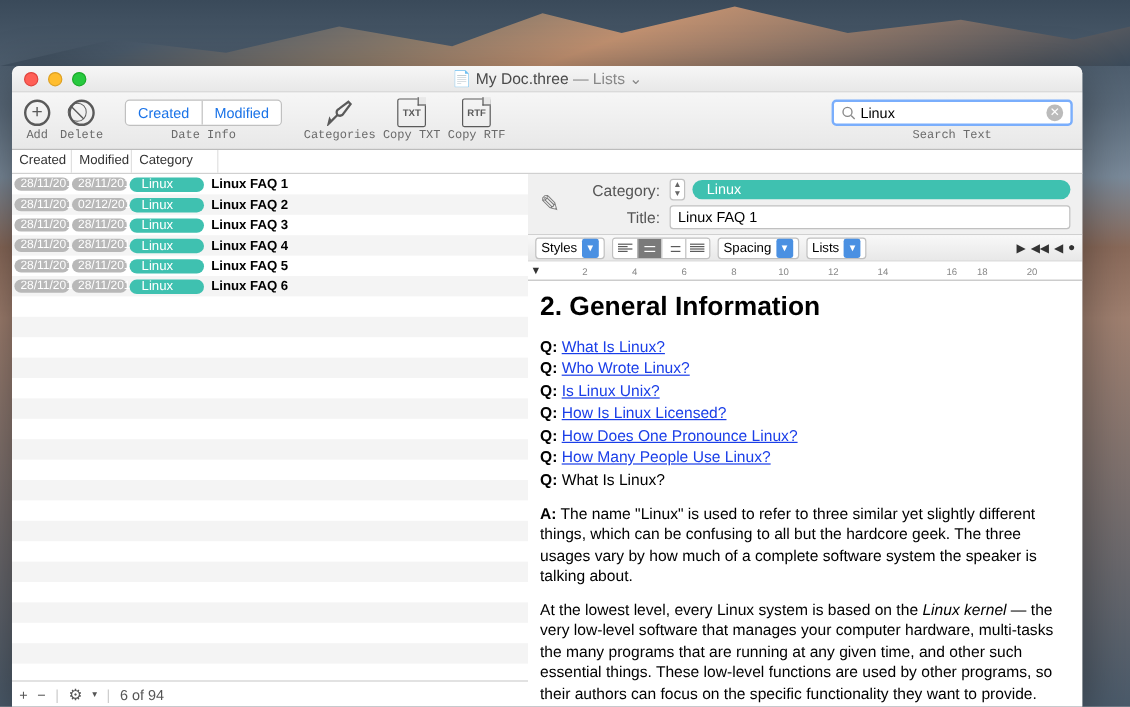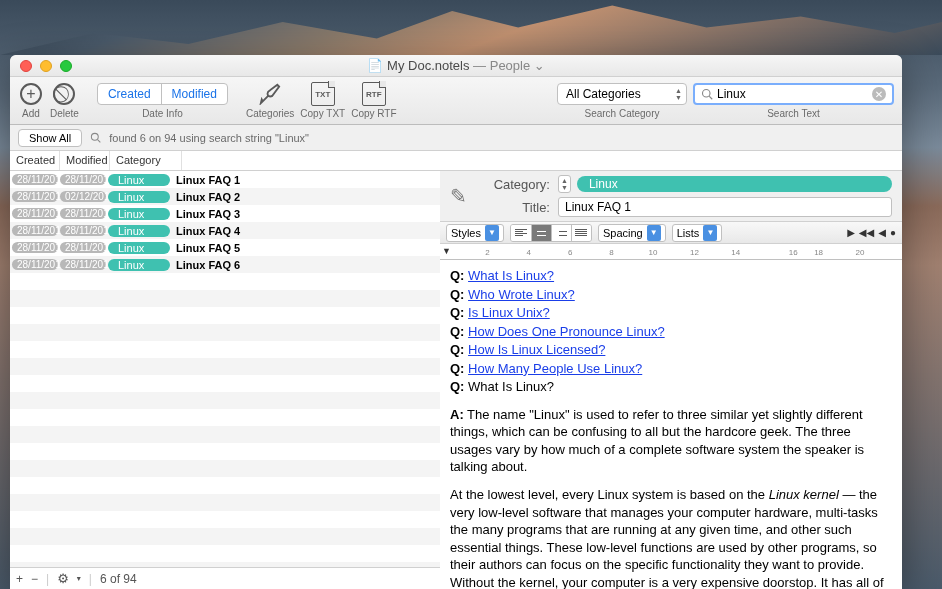--- a/index.html
+++ b/index.html
@@ -10,21 +10,21 @@
 .traffic { display: flex; gap: 8px; padding-left: 10px; }
 .dot { width: 12px; height: 12px; border-radius: 50%; }
 .dot.r { background: #ff5f56; border: .5px solid #e0443e; }
 .dot.y { background: #ffbd2e; border: .5px solid #dea123; }
 .dot.g { background: #27c93f; border: .5px solid #1aab29; }
 .title-text { position: absolute; left: 0; right: 0; text-align: center; font-size: 13px; color: #4a4a4a; pointer-events: none; }
 .title-text .edited { color: #888; }
 .toolbar { height: 48px; background: linear-gradient(#f6f6f6,#e8e8e8); border-bottom: 1px solid #bcbcbc; display: flex; align-items: flex-start; padding: 4px 8px 0; gap: 6px; }
 .tbcol { display: flex; flex-direction: column; align-items: center; }
 .tbtop { height: 26px; display: flex; align-items: center; }
-.tblabel { font-size: 10px; color: #6a6a6a; margin-top: 1px; }
+.tblabel { font-size: 10px; color: #6a6a6a; margin-top: 1px; font-family: Liberation Mono, monospace; }
 .iconbtn { width: 26px; height: 26px; display: flex; align-items: center; justify-content: center; color: #5a5a5a; }
 .circle-icon { width: 22px; height: 22px; border: 2px solid #5a5a5a; border-radius: 50%; display: flex; align-items: center; justify-content: center; font-size: 16px; line-height: 1; }
 .seg { background: #fff; border: 1px solid #c0c0c0; border-radius: 4px; height: 22px; display: flex; overflow: hidden; }
 .seg button { border: none; background: transparent; padding: 0 10px; font-size: 12px; color: #1a73e8; cursor: pointer; }
 .seg button + button { border-left: 1px solid #c0c0c0; }
 .brush-icon svg { width: 22px; height: 22px; }
 .doc-icon { width: 24px; height: 24px; border: 1.5px solid #5a5a5a; border-radius: 2px; display: flex; align-items: center; justify-content: center; font-size: 8px; font-weight: bold; position: relative; }
 .doc-icon::before { content: ""; position: absolute; top: -2px; right: -1px; width: 6px; height: 6px; background: #e8e8e8; border-left: 1.5px solid #5a5a5a; border-bottom: 1.5px solid #5a5a5a; }
 .toolbar-spacer { flex: 1; }
 .select { height: 22px; border: 1px solid #c0c0c0; border-radius: 4px; background: #fff; font-size: 12px; padding: 0 20px 0 8px; position: relative; display: flex; align-items: center; min-width: 130px; }
@@ -90,22 +90,22 @@
 <div class="window">
 
   <div class="titlebar">
     <div class="traffic">
       <div class="dot r"></div>
       <div class="dot y"></div>
       <div class="dot g"></div>
     </div>
     <div class="title-text">
       <span>📄</span>
-      <span>My Doc.notels</span>
-      <span class="edited">— People</span>
+      <span>My Doc.three</span>
+      <span class="edited">— Lists</span>
       <span class="edited">⌄</span>
     </div>
   </div>
 
   <div class="toolbar">
     <div class="tbcol">
       <div class="tbtop iconbtn">
           <div class="circle-icon">+</div>
         </div>
       <div class="tblabel">Add</div>
@@ -141,55 +141,35 @@
         </div>
       <div class="tblabel">Copy TXT</div>
     </div>
     <div class="tbcol">
       <div class="tbtop iconbtn">
           <div class="doc-icon">RTF</div>
         </div>
       <div class="tblabel">Copy RTF</div>
     </div>
     <div class="toolbar-spacer"></div>
-    <div class="tbcol">
-      <div class="tbtop">
-          <div class="select">
-        <span>All Categories</span>
-        <div class="stepper">
-              <span>▲</span>
-              <span>▼</span>
-            </div>
-      </div>
-        </div>
-      <div class="tblabel">Search Category</div>
-    </div>
     <div class="tbcol">
       <div class="tbtop">
           <div class="searchbox focus">
         <svg class="mag" viewBox="0 0 16 16">
               <circle cx="7" cy="7" r="5" fill="none" stroke="currentColor" stroke-width="1.5"></circle>
               <line x1="11" y1="11" x2="15" y2="15" stroke="currentColor" stroke-width="1.5"></line>
             </svg>
         <input value="Linux" style="">
         <div class="clear">✕</div>
       </div>
         </div>
       <div class="tblabel">Search Text</div>
     </div>
   </div>
 
-  <div class="filterbar">
-    <button class="smallbtn">Show All</button>
-    <svg class="mag-sm" viewBox="0 0 16 16">
-        <circle cx="7" cy="7" r="5" fill="none" stroke="currentColor" stroke-width="1.5"></circle>
-        <line x1="11" y1="11" x2="15" y2="15" stroke="currentColor" stroke-width="1.5"></line>
-      </svg>
-    <span class="filter-text">found 6 on 94 using  search string "Linux"</span>
-  </div>
 
   <div class="columns">
     <div class="col created">Created</div>
     <div class="col modified">Modified</div>
     <div class="col category">Category</div>
   </div>
 
   <div class="body">
     <div class="left">
       <div class="rows" id="rows">
@@ -339,26 +319,27 @@
             <div class="ruler-num" style="left: 55.2%;">12</div>
             <div class="ruler-num" style="left: 64.4%;">14</div>
             <div class="ruler-num" style="left: 73.6%; margin-left: 16px;">16</div>
             <div class="ruler-num" style="left: 82.8%;">18</div>
             <div class="ruler-num" style="left: 92%;">20</div>
           </div>
         <span class="tab-mark" style="left:2px">▼</span>
       </div>
 
       <div class="document">
+        <h2>2. General Information</h2>
         <div id="questions">
             <div class="q"><b>Q:</b> <a href="#">What Is Linux?</a></div>
             <div class="q"><b>Q:</b> <a href="#">Who Wrote Linux?</a></div>
             <div class="q"><b>Q:</b> <a href="#">Is Linux Unix?</a></div>
+            <div class="q"><b>Q:</b> <a href="#">How Is Linux Licensed?</a></div>
             <div class="q"><b>Q:</b> <a href="#">How Does One Pronounce Linux?</a></div>
-            <div class="q"><b>Q:</b> <a href="#">How Is Linux Licensed?</a></div>
             <div class="q"><b>Q:</b> <a href="#">How Many People Use Linux?</a></div>
           </div>
         <div class="q"><b>Q:</b> <span>What Is Linux?</span></div>
         <p><b>A:</b> <span>The name "Linux" is used to refer to three similar yet slightly different things, which can be confusing to all but the hardcore geek. The three usages vary by how much of a complete software system the speaker is talking about.</span></p>
         <p><span>At the lowest level, every Linux system is based on the </span><i>Linux kernel</i><span> — the very low-level software that manages your computer hardware, multi-tasks the many programs that are running at any given time, and other such essential things. These low-level functions are used by other programs, so their authors can focus on the specific functionality they want to provide. Without the kernel, your computer is a very expensive doorstop. It has all of the features of a modern operating system: true multitasking, threads, virtual memory, shared libraries, demand loading, shared, copy-on-write executables, proper memory management, loadable device driver modules, video frame buffering, and TCP/IP networking.</span></p>
 
       </div>
     </div>
   </div>
 

